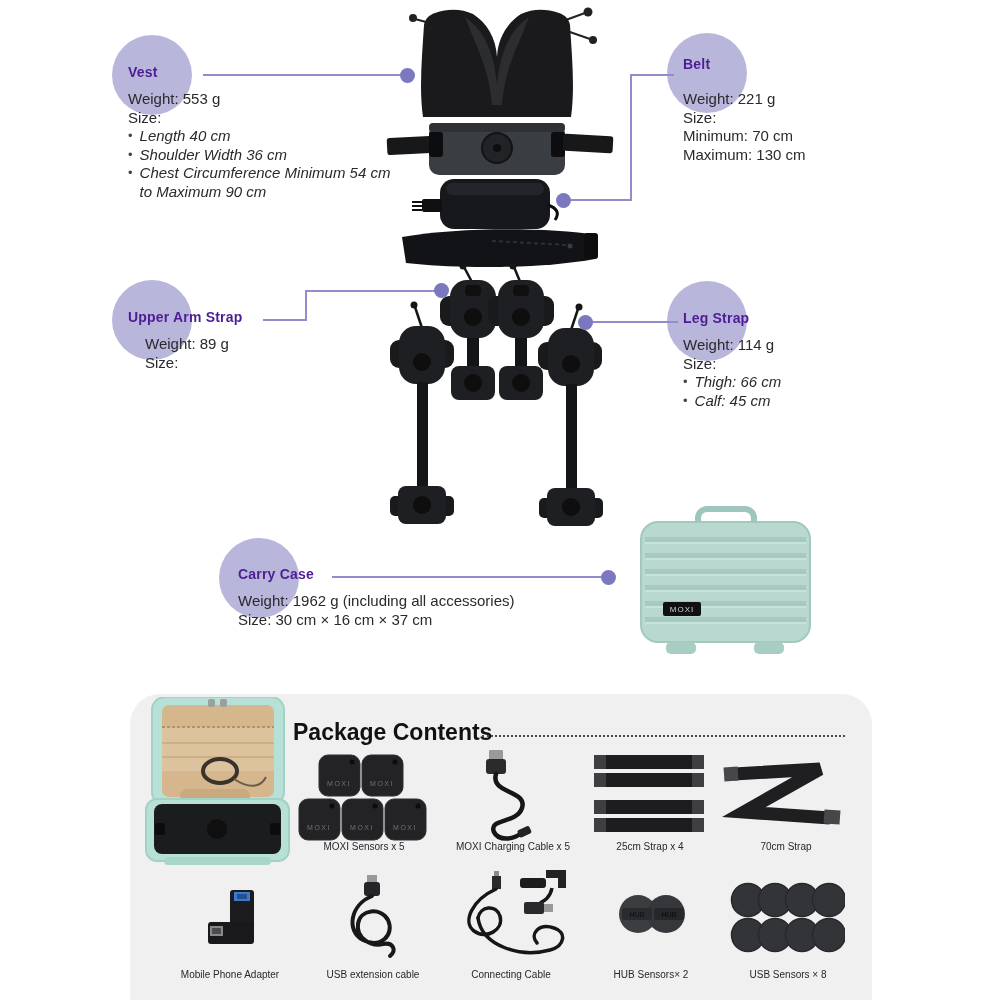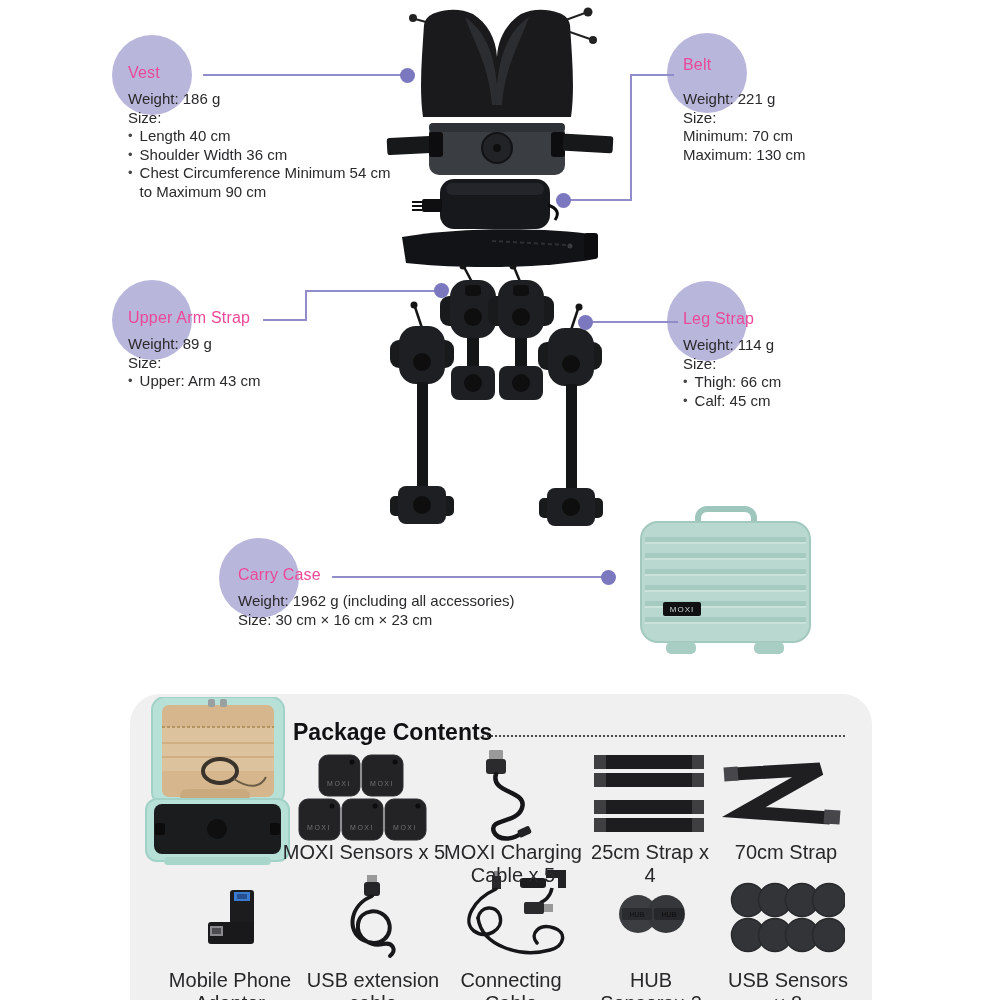--- a/index.html
+++ b/index.html
@@ -1,47 +1,47 @@
 <!DOCTYPE html>
 <html><head>
 <meta charset="utf-8">
 <style>
   html,body{margin:0;padding:0;background:#ffffff;}
   .canvas{position:relative;width:1000px;height:1000px;background:#ffffff;overflow:hidden;
           font-family:"Liberation Sans",sans-serif;}
   .bubble{position:absolute;width:80px;height:80px;border-radius:50%;background:#b9b6db;z-index:1;}
-  .co-title{position:absolute;z-index:4;font-size:16px;font-weight:400;color:#ec4899;letter-spacing:.2px;}
+  .co-title{position:absolute;z-index:4;font-size:14px;font-weight:700;color:#4c1d95;letter-spacing:.2px;}
   .co-body{position:absolute;z-index:4;font-size:15px;line-height:18.5px;color:#2a2a2c;}
   .brow{display:flex;}
   .brow::before{content:"•";color:#46464a;font-size:13px;margin-right:7px;line-height:18.5px;}
-  .brow span{flex:1;}
+  .brow span{flex:1;font-style:italic;}
   .lh,.lv{position:absolute;background:#908dca;z-index:5;}
   .lh{height:2px;} .lv{width:2px;}
   .dot{position:absolute;width:15px;height:15px;border-radius:50%;background:#7b78c0;z-index:6;}
   .photo{position:absolute;z-index:2;}
   .panel{position:absolute;left:130px;top:694px;width:742px;height:306px;background:#f0f0f0;
          border-radius:30px 30px 0 0;z-index:0;}
   .pkg-title{position:absolute;left:293px;top:719px;z-index:4;font-size:23px;font-weight:700;color:#111113;}
   .pkg-dots{position:absolute;left:482px;top:735px;width:363px;height:0;border-top:2.5px dotted #4a4a4c;z-index:4;}
-  .label{position:absolute;z-index:4;font-size:20px;color:#28282a;text-align:center;}
+  .label{position:absolute;z-index:4;font-size:10px;color:#28282a;text-align:center;}
 </style>
 </head>
 <body>
 
 <div class="canvas">
 
   <div class="bubble" style="left:112px;top:35px"></div>
   <div class="bubble" style="left:667px;top:33px"></div>
   <div class="bubble" style="left:112px;top:280px"></div>
   <div class="bubble" style="left:667px;top:281px"></div>
   <div class="bubble" style="left:219px;top:538px"></div>
 
   <div class="co-title" style="left:128px;top:64px">Vest</div>
   <div class="co-body" style="left:128px;top:90px;width:275px">
-    <div>Weight: 186 g</div>
+    <div>Weight: 553 g</div>
     <div>Size:</div>
     <div class="brow">
         <span>Length 40 cm</span>
       </div>
     <div class="brow">
         <span>Shoulder Width 36 cm</span>
       </div>
     <div class="brow">
         <span>Chest Circumference Minimum 54 cm to Maximum 90 cm</span>
       </div>
@@ -55,26 +55,23 @@
     <div>Size:</div>
     <div>Minimum: 70 cm</div>
     <div>Maximum: 130 cm</div>
   </div>
   <div class="lh" style="left:630px;top:74px;width:44px"></div>
   <div class="lv" style="left:630px;top:74px;height:127px"></div>
   <div class="lh" style="left:564px;top:199px;width:68px"></div>
   <div class="dot" style="left:556px;top:193px"></div>
 
   <div class="co-title" style="left:128px;top:309px">Upper Arm Strap</div>
-  <div class="co-body" style="left:128px;top:335px;width:240px">
+  <div class="co-body" style="left:145px;top:335px;width:240px">
     <div>Weight: 89 g</div>
     <div>Size:</div>
-    <div class="brow">
-        <span>Upper: Arm 43 cm</span>
-      </div>
   </div>
   <div class="lh" style="left:263px;top:319px;width:44px"></div>
   <div class="lv" style="left:305px;top:290px;height:31px"></div>
   <div class="lh" style="left:305px;top:290px;width:131px"></div>
   <div class="dot" style="left:434px;top:283px"></div>
 
   <div class="co-title" style="left:683px;top:310px">Leg Strap</div>
   <div class="co-body" style="left:683px;top:336px;width:200px">
     <div>Weight: 114 g</div>
     <div>Size:</div>
@@ -84,21 +81,21 @@
     <div class="brow">
         <span>Calf: 45 cm</span>
       </div>
   </div>
   <div class="lh" style="left:592px;top:321px;width:86px"></div>
   <div class="dot" style="left:578px;top:315px"></div>
 
   <div class="co-title" style="left:238px;top:566px">Carry Case</div>
   <div class="co-body" style="left:238px;top:592px;width:330px">
     <div>Weight: 1962 g (including all accessories)</div>
-    <div>Size: 30 cm × 16 cm × 23 cm</div>
+    <div>Size: 30 cm × 16 cm × 37 cm</div>
   </div>
   <div class="lh" style="left:332px;top:576px;width:272px"></div>
   <div class="dot" style="left:601px;top:570px"></div>
 
   <svg class="photo" style="left:385px;top:5px" width="230" height="185" viewBox="0 0 230 185">
     <line x1="30" y1="14" x2="52" y2="20" stroke="#222" stroke-width="2"></line>
     <circle cx="28" cy="13" r="4" fill="#222"></circle>
     <line x1="178" y1="16" x2="200" y2="8" stroke="#222" stroke-width="2"></line>
     <circle cx="203" cy="7" r="4.5" fill="#222"></circle>
     <line x1="182" y1="26" x2="205" y2="34" stroke="#222" stroke-width="2"></line>

